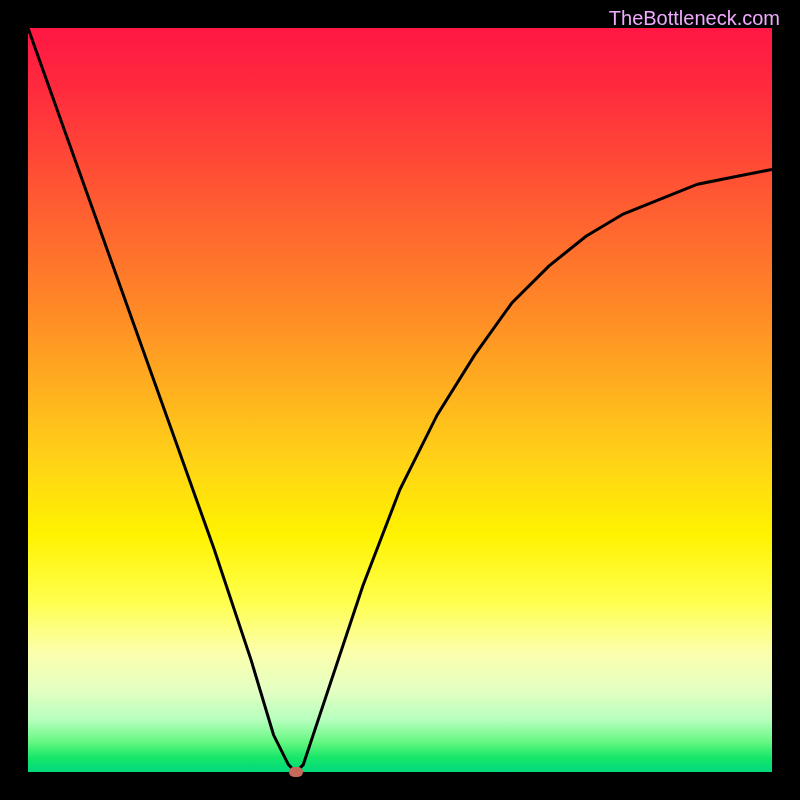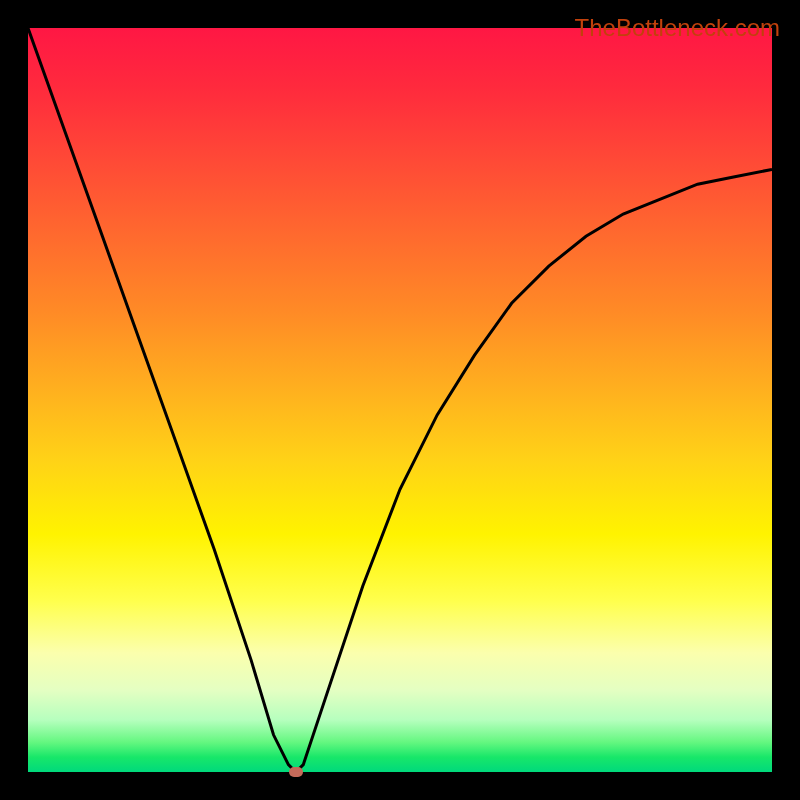--- a/index.html
+++ b/index.html
@@ -6,24 +6,24 @@
   body {
     width: 800px;
     height: 800px;
     background: #000;
     position: relative;
     font-family: Arial, Helvetica, sans-serif;
     overflow: hidden;
   }
   .watermark {
     position: absolute;
-    top: 14px;
+    top: 7px;
     right: 20px;
-    color: #c2410c;
-    font-size: 24px;
+    color: #f0abfc;
+    font-size: 20px;
     z-index: 10;
   }
   .plot-area {
     position: absolute;
     left: 28px;
     top: 28px;
     width: 744px;
     height: 744px;
     background: linear-gradient(to bottom,
       #ff1744 0%,

